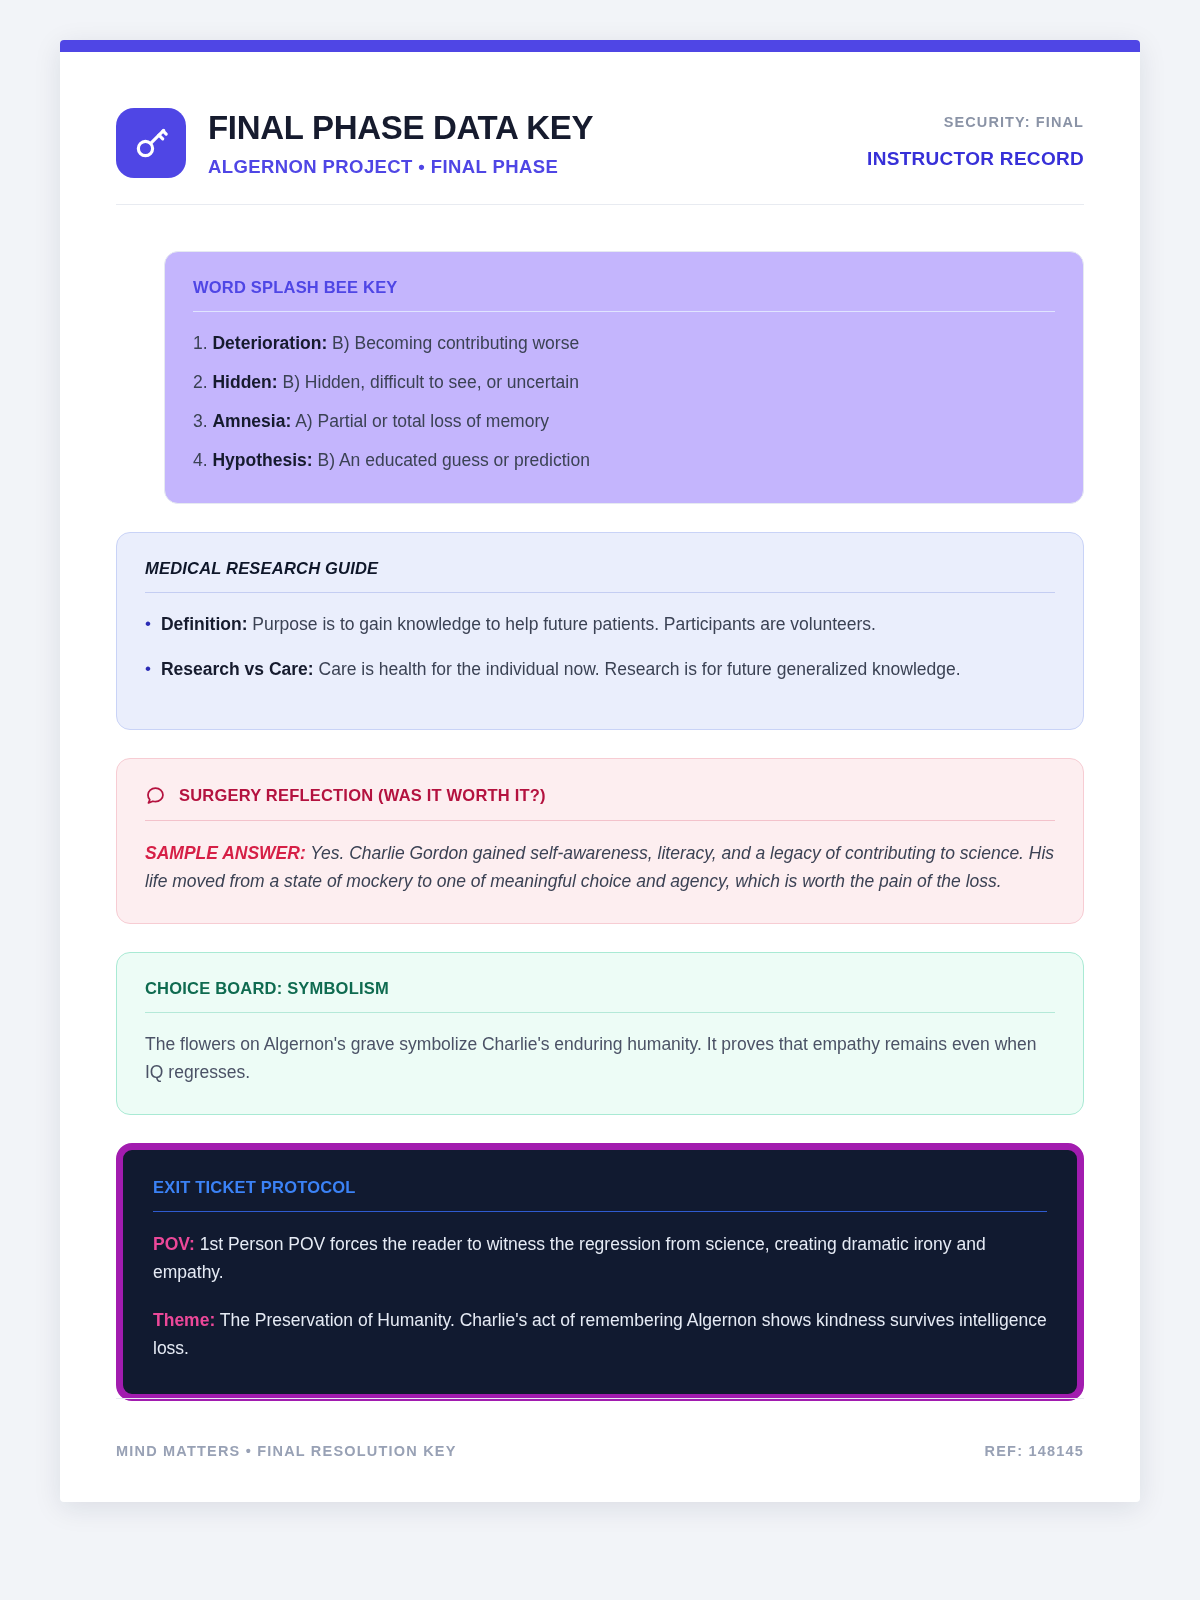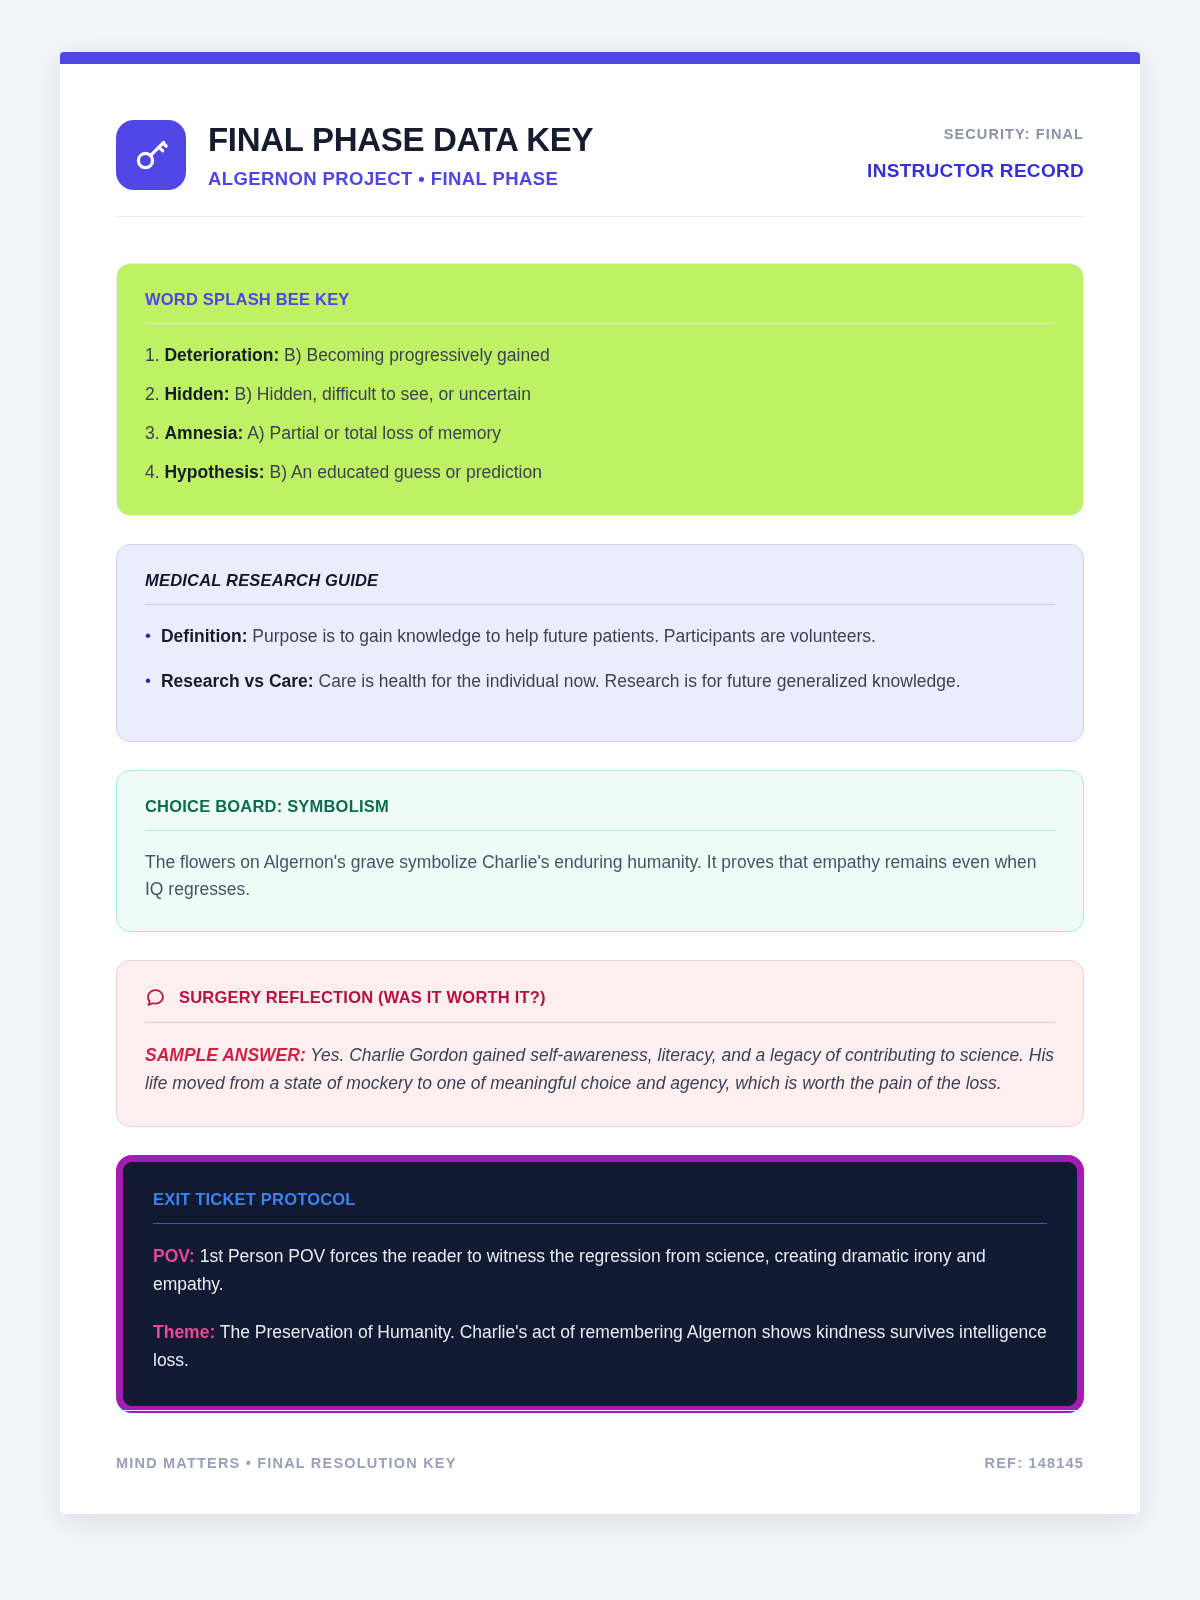--- a/index.html
+++ b/index.html
@@ -8,21 +8,21 @@
     width: 1200px;
     height: 1600px;
     background: #f2f4f8;
     font-family: "Liberation Sans", sans-serif;
     -webkit-font-smoothing: antialiased;
   }
 
   .page {
     width: 1200px;
     height: 1600px;
-    padding: 52px 48px 0 48px;
+    padding: 40px 48px 0 48px;
     display: flex;
     justify-content: center;
   }
 
   .sheet {
     width: 1080px;
     background: #ffffff;
     border-radius: 4px;
     box-shadow: 0 6px 28px rgba(20, 28, 60, 0.10);
     position: relative;
@@ -135,22 +135,23 @@
     font-size: 17.5px;
     line-height: 1.55;
     color: #3b4254;
     margin-bottom: 12px;
   }
   .row:last-child { margin-bottom: 0; }
   .row b { color: #161b2e; font-weight: bold; }
 
   
   .card-splash {
-    background: #bef264;
+    background: #c4b5fd;
     border: 1px solid #e6eaf1;
+    margin-left: 48px;
   }
   .card-splash .card-head { border-bottom-color: #e0e4ff; }
   .card-splash .card-title { color: #4f46e5; }
 
   
   .card-medical {
     background: #eaeefc;
     border: 1px solid #c9d3f7;
   }
   .card-medical .card-head { border-bottom-color: #c4cdf2; }
@@ -265,21 +266,21 @@
       <div class="cards">
 
         <div class="card card-splash">
           <div class="card-head">
             <div class="card-title">WORD SPLASH BEE KEY</div>
           </div>
           <div class="card-body">
             <div class="row">
               <span>1.</span>
               <b>Deterioration:</b>
-              <span>B) Becoming progressively gained</span>
+              <span>B) Becoming contributing worse</span>
             </div>
             <div class="row">
               <span>2.</span>
               <b>Hidden:</b>
               <span>B) Hidden, difficult to see, or uncertain</span>
             </div>
             <div class="row">
               <span>3.</span>
               <b>Amnesia:</b>
               <span>A) Partial or total loss of memory</span>
@@ -307,46 +308,46 @@
             <div class="row bullet-row">
               <span class="bullet-dot">•</span>
               <span>
                 <b>Research vs Care:</b>
                 <span>Care is health for the individual now. Research is for future generalized knowledge.</span>
               </span>
             </div>
           </div>
         </div>
 
-        <div class="card card-choice">
-          <div class="card-head">
-            <div class="card-title">CHOICE BOARD: SYMBOLISM</div>
-          </div>
-          <div class="card-body">
-            <div class="row">The flowers on Algernon's grave symbolize Charlie's enduring humanity. It proves that empathy remains even when IQ regresses.</div>
-          </div>
-        </div>
-
         <div class="card card-surgery">
           <div class="card-head">
             <span style="display:flex;align-items:center;">
               <svg width="21" height="21" viewBox="0 0 24 24" fill="none" stroke="#b4123f" stroke-width="2" stroke-linecap="round" stroke-linejoin="round">
                 <path d="M20.5 11.3c0 4.3-3.9 7.7-8.6 7.7-1 0-2-.15-2.9-.43L4 20.5l1.5-3.6C4.2 15.4 3.4 13.5 3.4 11.3 3.4 7 7.3 3.6 12 3.6s8.5 3.4 8.5 7.7z"></path>
               </svg>
             </span>
             <div class="card-title">SURGERY REFLECTION (WAS IT WORTH IT?)</div>
           </div>
           <div class="card-body">
             <div class="row">
               <span class="sample-label">SAMPLE ANSWER:</span>
               <span>Yes. Charlie Gordon gained self-awareness, literacy, and a legacy of contributing to science. His life moved from a state of mockery to one of meaningful choice and agency, which is worth the pain of the loss.</span>
             </div>
           </div>
         </div>
 
+        <div class="card card-choice">
+          <div class="card-head">
+            <div class="card-title">CHOICE BOARD: SYMBOLISM</div>
+          </div>
+          <div class="card-body">
+            <div class="row">The flowers on Algernon's grave symbolize Charlie's enduring humanity. It proves that empathy remains even when IQ regresses.</div>
+          </div>
+        </div>
+
         <div class="card card-exit">
           <div class="card-head">
             <div class="card-title">EXIT TICKET PROTOCOL</div>
           </div>
           <div class="card-body">
             <div class="row">
               <span class="exit-key">POV:</span>
               <span>1st Person POV forces the reader to witness the regression from science, creating dramatic irony and empathy.</span>
             </div>
             <div class="row">

